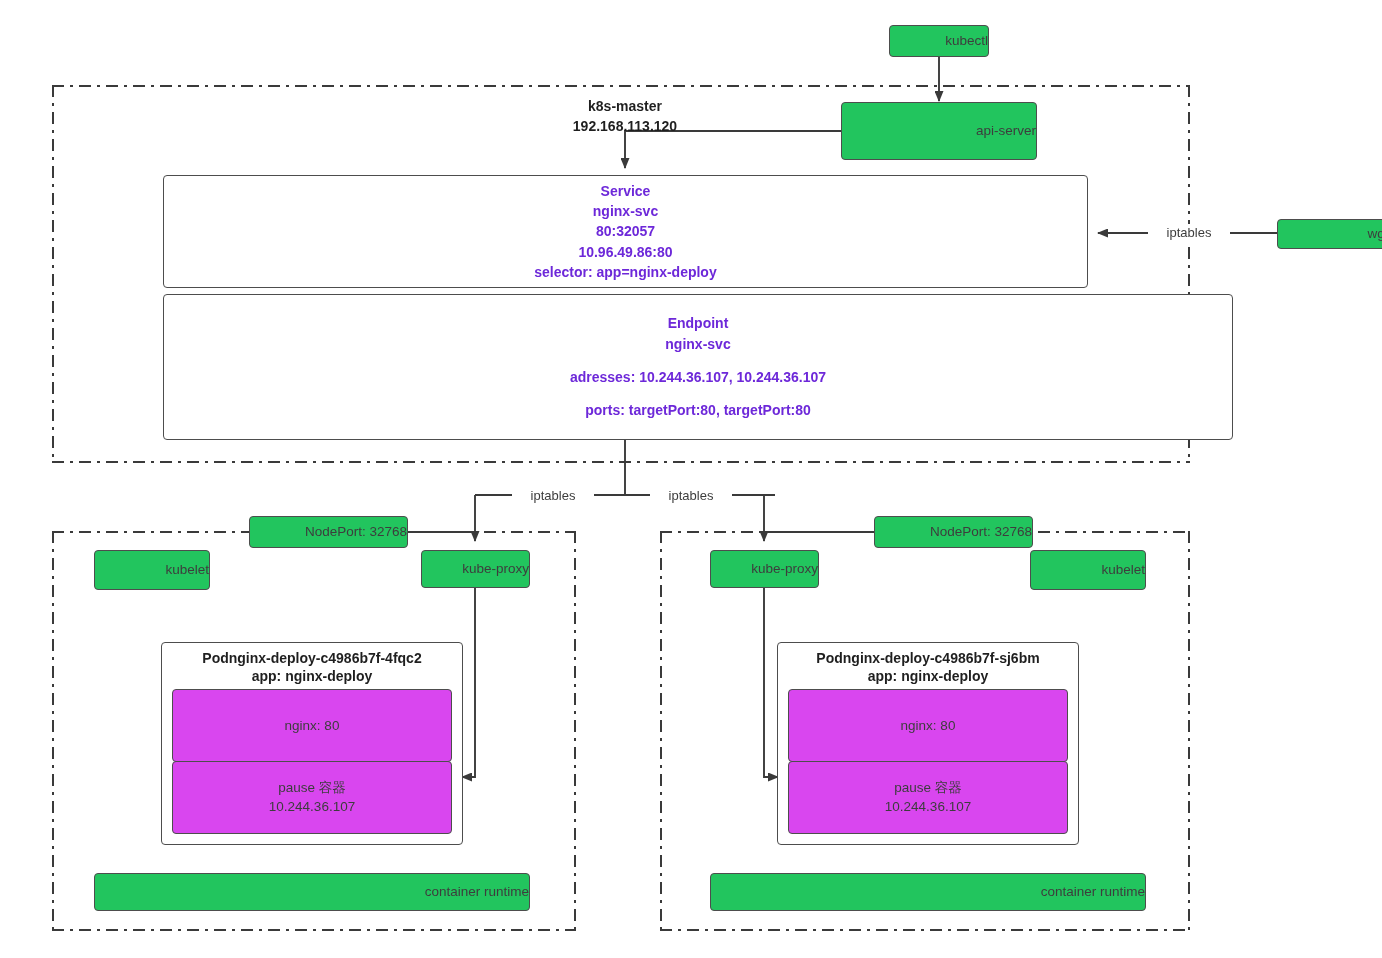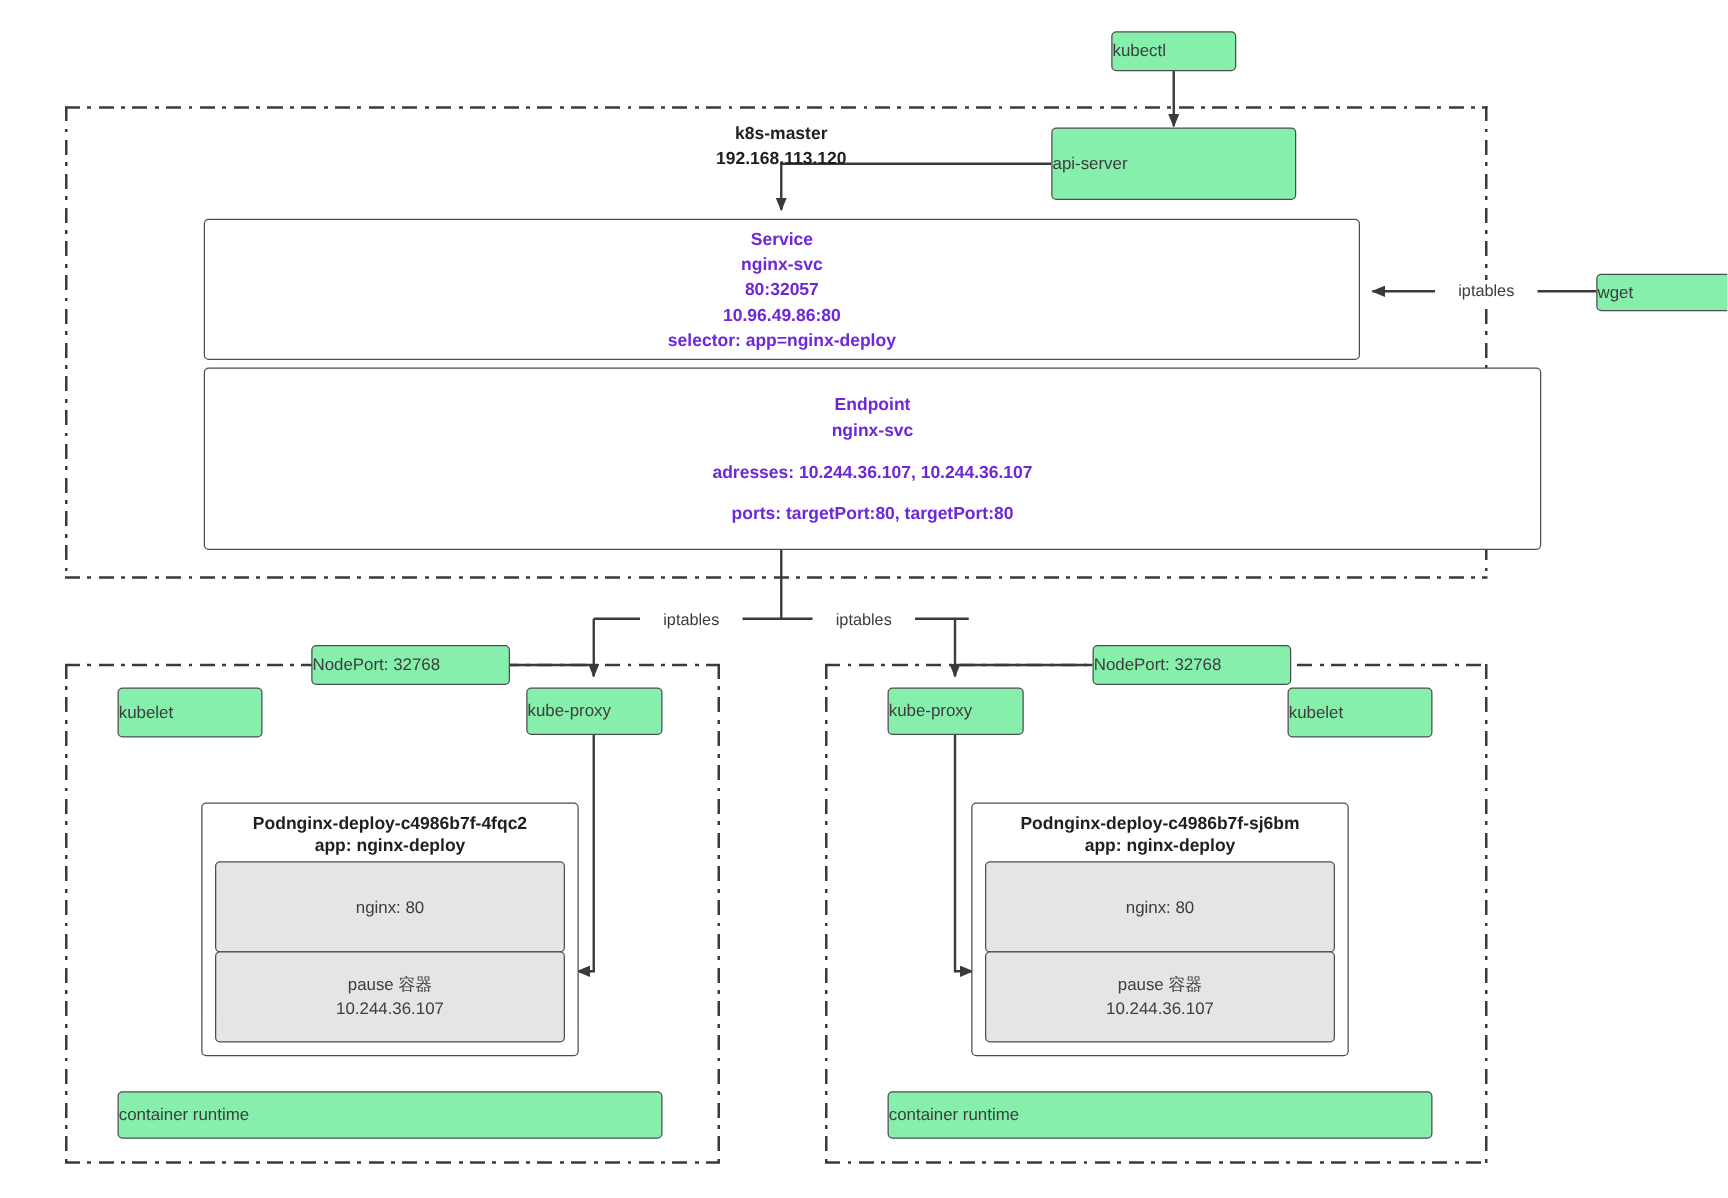--- a/index.html
+++ b/index.html
@@ -17,24 +17,24 @@
     height: 958px;
     background: #ffffff;
     overflow: hidden;
   }
   
   .box {
     position: absolute;
     box-sizing: border-box;
     border: 1.6px solid #4d4d4d;
     border-radius: 4px;
-    background: #86efac;
-    display: flex;
-    flex-direction: column;
-    align-items: flex-start;
+    background: #22c55e;
+    display: flex;
+    flex-direction: column;
+    align-items: flex-end;
     justify-content: center;
     text-align: center;
     font-size: 13.5px;
     color: #3d3d3d;
     line-height: 1.35;
     z-index: 5;
   }
   
   .dashdot {
     position: absolute;
@@ -93,21 +93,21 @@
   }
   .inner-wrap {
     margin: 0 10px 10px;
     display: flex;
     flex-direction: column;
     flex: 1;
   }
   .inner-cell {
     border: 1.5px solid #4d4d4d;
     border-radius: 4px;
-    background: #e5e5e5;
+    background: #d946ef;
     display: flex;
     flex-direction: column;
     align-items: center;
     justify-content: center;
     text-align: center;
     font-size: 13.5px;
     color: #3d3d3d;
     line-height: 1.35;
     flex: 1;
   }

